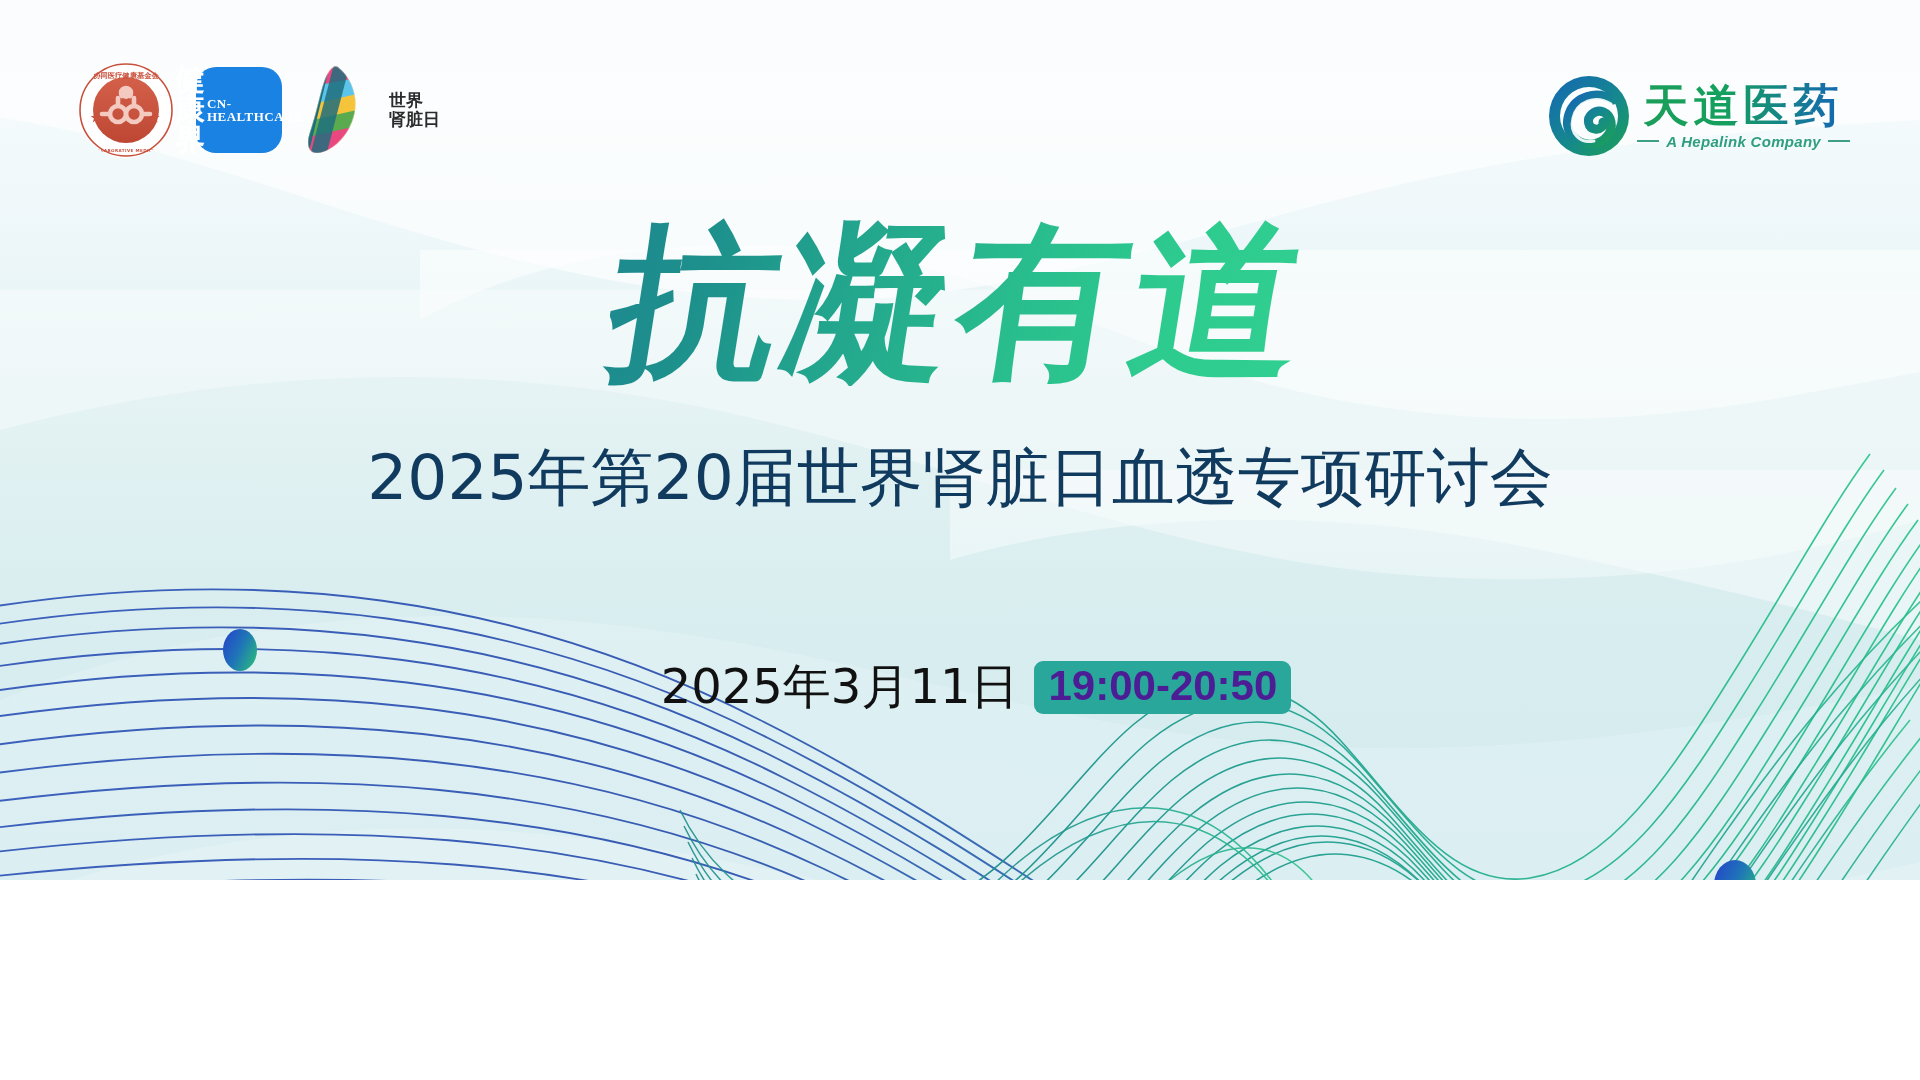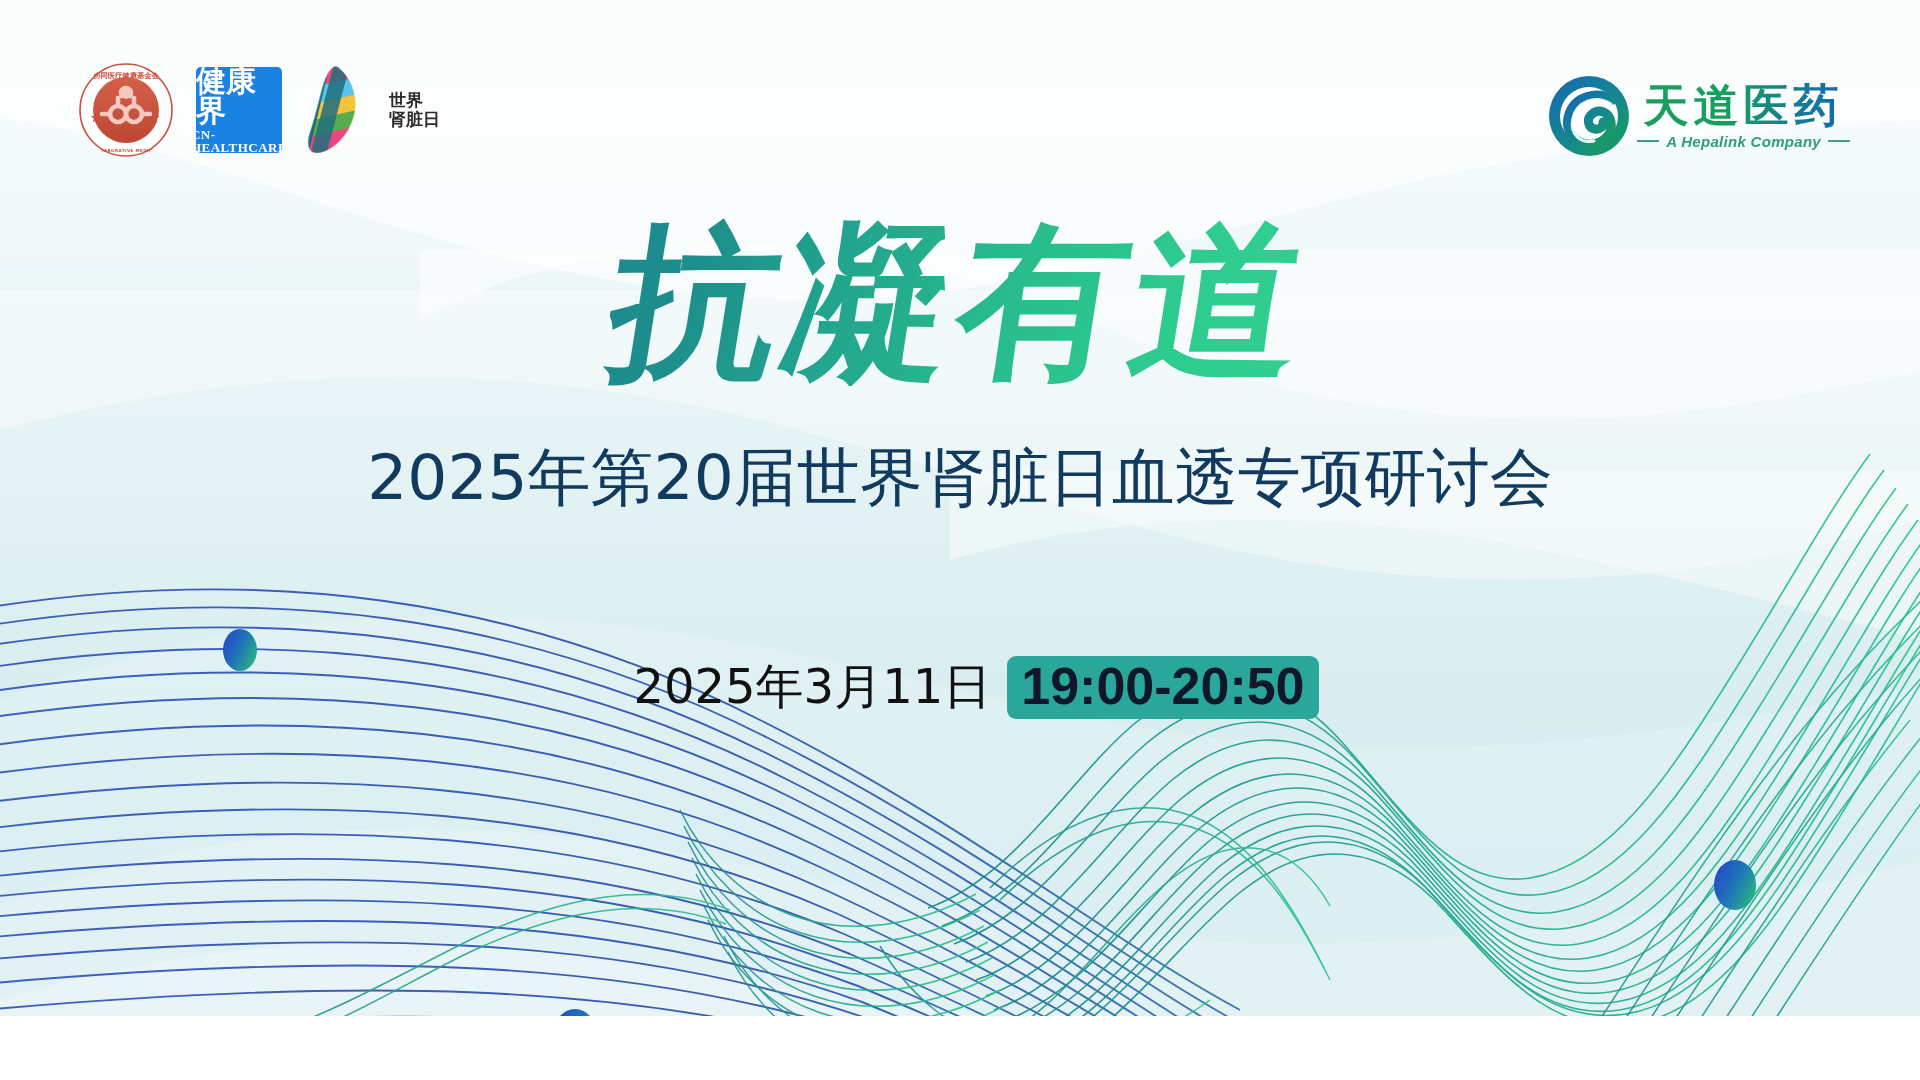--- a/index.html
+++ b/index.html
@@ -8,21 +8,21 @@
     padding: 0;
     background: #ffffff;
   }
   body {
     font-family: "Liberation Sans", "DejaVu Sans", sans-serif;
   }
 
   #poster {
     position: relative;
     width: 1920px;
-    height: 1016px;
+    height: 880px;
     overflow: hidden;
     background: linear-gradient(180deg,
         #f2f8fb 0%,
         #f5fbfc 12%,
         #eef7f9 26%,
         #e3f2f3 48%,
         #daeef0 66%,
         #d6ecef 82%,
         #d4ebee 100%);
   }
@@ -52,24 +52,24 @@
     height: 96px;
     position: relative;
     border-radius: 50%;
     background: #ffffff;
     overflow: hidden;
   }
 
   .logo-cnh {
     width: 86px;
     height: 86px;
-    border-radius: 5px;
+    border-radius: 20px;
     background: #1a82e2;
     display: flex;
-    flex-direction: column;
+    flex-direction: row;
     align-items: center;
     justify-content: center;
     gap: 2px;
   }
   .logo-cnh .cn-zh {
     color: #ffffff;
     font-size: 30px;
     font-weight: bold;
     letter-spacing: 0px;
     line-height: 1;
@@ -210,22 +210,22 @@
     z-index: 30;
   }
   .date-text {
     font-size: 48px;
     color: #111111;
     font-family: "DejaVu Sans", sans-serif;
     letter-spacing: 0px;
   }
   .time-badge {
     background: #2aa79b;
-    color: #0f172a;
-    font-size: 52px;
+    color: #4c1d95;
+    font-size: 42px;
     font-weight: bold;
     border-radius: 9px;
     padding: 4px 14px 7px 14px;
     line-height: 1;
     letter-spacing: 0px;
     font-family: "Liberation Sans", sans-serif;
   }
 </style>
 </head>
 <body>

